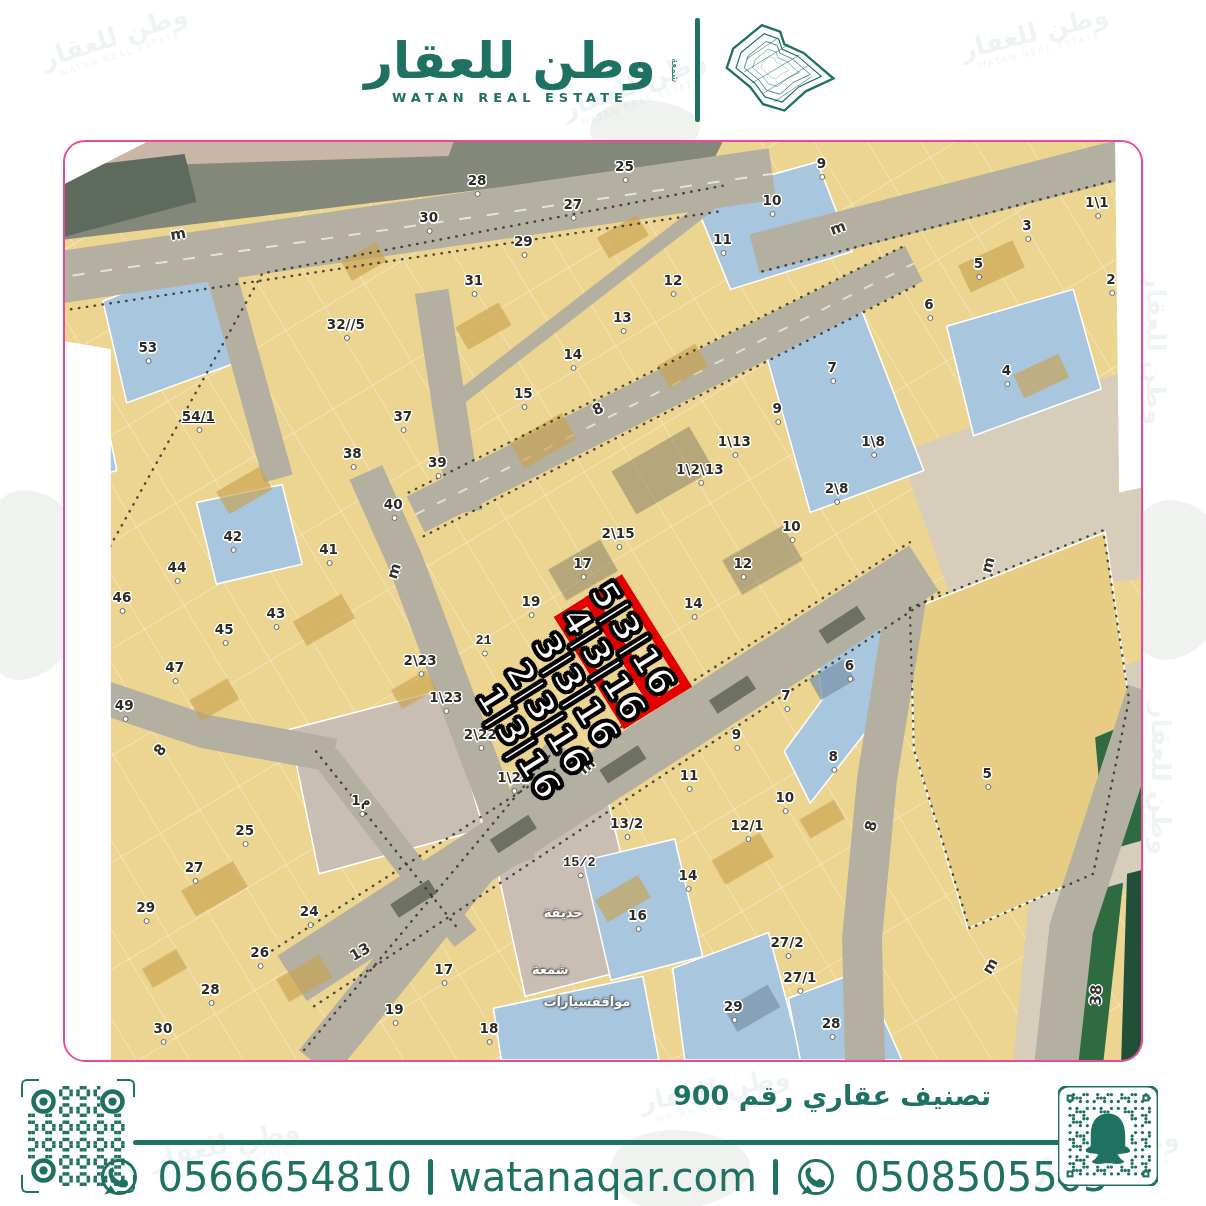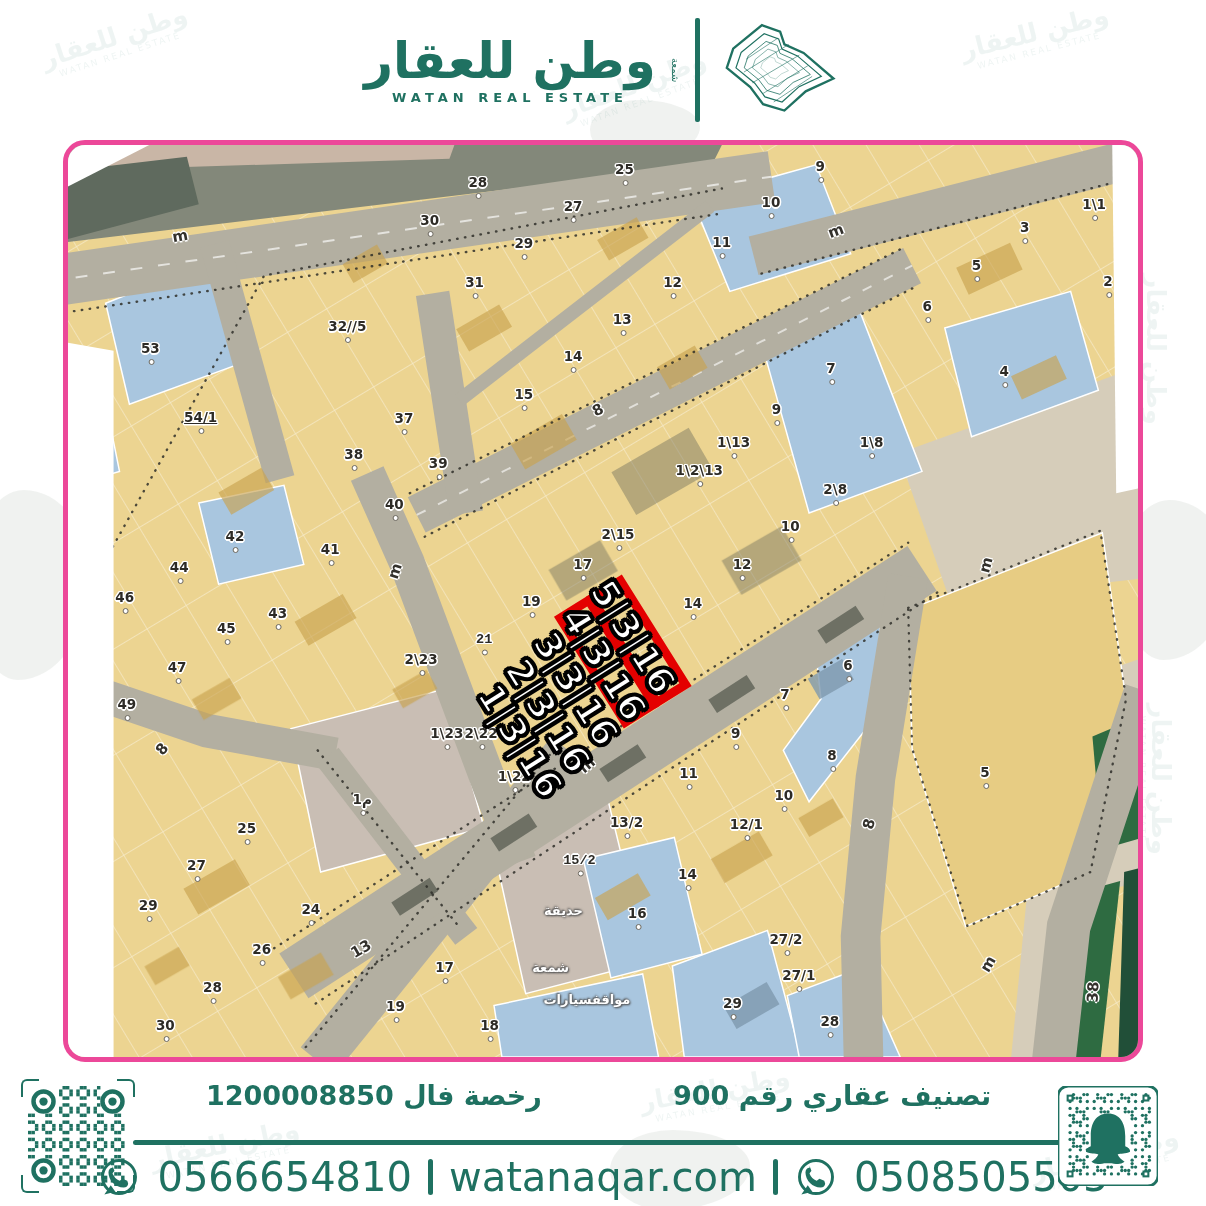--- a/index.html
+++ b/index.html
@@ -14,21 +14,21 @@
   
   .brand{position:absolute;top:0;left:0;width:100%;height:140px;z-index:3;
          display:flex;align-items:center;justify-content:center;gap:14px;}
   .brand-text{display:flex;flex-direction:column;align-items:center;color:#1f7161;}
   .brand-ar{font-size:50px;font-weight:700;line-height:1.05;}
   .brand-en{font-size:13px;font-weight:600;letter-spacing:5px;margin-top:2px;}
   .brand-side{writing-mode:vertical-rl;font-size:10px;letter-spacing:3px;color:#1f7161;height:86px;text-align:center;}
   .brand-bar{width:5px;height:104px;background:#1f7161;border-radius:2px;}
   
   .map-frame{position:absolute;left:63px;top:140px;width:1080px;height:922px;z-index:2;
-             border:5px solid #ec4899;border-radius:22px;box-sizing:border-box;background:#d946ef;overflow:hidden;}
+             border:2px solid #ec4899;border-radius:22px;box-sizing:border-box;background:#d946ef;overflow:hidden;}
   .map-svg{position:absolute;inset:0;width:100%;height:100%;}
   .map-labels{position:absolute;inset:0;pointer-events:none;}
   .mlbl{position:absolute;white-space:nowrap;}
   .mlbl.p{font-size:13.5px;font-weight:700;color:#2d2b26;
           text-shadow:-1.5px 0 #fff,1.5px 0 #fff,0 -1.5px #fff,0 1.5px #fff,-1px -1px #fff,1px 1px #fff,-1px 1px #fff,1px -1px #fff;}
   .mlbl.p i{position:absolute;left:50%;top:100%;width:4px;height:4px;margin:3px 0 0 -2px;
             background:#fff;border:1px solid #6b675e;border-radius:50%;}
   .mlbl.s{font-size:15px;font-weight:700;color:#33312c;
           text-shadow:-1.5px 0 #fff,1.5px 0 #fff,0 -1.5px #fff,0 1.5px #fff;}
   .mlbl.a{font-size:13px;font-weight:700;color:#fff;
@@ -292,21 +292,21 @@
         <div class="mlbl p" style="left: 34.6%; top: 34.9%; transform: translate(-50%, -50%) rotate(0deg);">39<i></i></div>
         <div class="mlbl p" style="left: 30.5%; top: 39.4%; transform: translate(-50%, -50%) rotate(0deg);">40<i></i></div>
         <div class="mlbl p" style="left: 15.6%; top: 42.9%; transform: translate(-50%, -50%) rotate(0deg);">42<i></i></div>
         <div class="mlbl p" style="left: 24.5%; top: 44.3%; transform: translate(-50%, -50%) rotate(0deg);">41<i></i></div>
         <div class="mlbl p" style="left: 10.4%; top: 46.3%; transform: translate(-50%, -50%) rotate(0deg);">44<i></i></div>
         <div class="mlbl p" style="left: 19.6%; top: 48.5%; transform: translate(-50%, -50%) rotate(0deg); margin-top: 26px;">43<i></i></div>
         <div class="mlbl p" style="left: 5.3%; top: 49.6%; transform: translate(-50%, -50%) rotate(0deg);">46<i></i></div>
         <div class="mlbl p" style="left: 14.8%; top: 53%; transform: translate(-50%, -50%) rotate(0deg);">45<i></i></div>
         <div class="mlbl p" style="left: 10.2%; top: 57.2%; transform: translate(-50%, -50%) rotate(0deg);">47<i></i></div>
         <div class="mlbl p" style="left: 33%; top: 56.4%; transform: translate(-50%, -50%) rotate(0deg);">2\23<i></i></div>
-        <div class="mlbl p" style="left: 35.4%; top: 60.5%; transform: translate(-50%, -50%) rotate(0deg); margin-top: 36px;">1\23<i></i></div>
+        <div class="mlbl p" style="left: 35.4%; top: 60.5%; transform: translate(-50%, -50%) rotate(0deg);">1\23<i></i></div>
         <div class="mlbl p" style="left: 5.5%; top: 61.3%; transform: translate(-50%, -50%) rotate(0deg);">49<i></i></div>
         <div class="mlbl p" style="left: 51.4%; top: 42.6%; transform: translate(-50%, -50%) rotate(0deg);">2\15<i></i></div>
         <div class="mlbl p" style="left: 71.7%; top: 37.7%; transform: translate(-50%, -50%) rotate(0deg);">2\8<i></i></div>
         <div class="mlbl p" style="left: 67.5%; top: 41.8%; transform: translate(-50%, -50%) rotate(0deg);">10<i></i></div>
         <div class="mlbl p" style="left: 48.1%; top: 45.9%; transform: translate(-50%, -50%) rotate(0deg);">17<i></i></div>
         <div class="mlbl p" style="left: 63%; top: 45.9%; transform: translate(-50%, -50%) rotate(0deg);">12<i></i></div>
         <div class="mlbl p" style="left: 43.3%; top: 50%; transform: translate(-50%, -50%) rotate(0deg);">19<i></i></div>
         <div class="mlbl p" style="left: 58.4%; top: 50.2%; transform: translate(-50%, -50%) rotate(0deg);">14<i></i></div>
         <div class="mlbl p" style="left: 38.9%; top: 54.2%; transform: translate(-50%, -50%) rotate(0deg); font-family: Liberation Mono, monospace;">21<i></i></div>
         <div class="mlbl p" style="left: 38.6%; top: 64.5%; transform: translate(-50%, -50%) rotate(0deg);">2\22<i></i></div>
@@ -354,21 +354,20 @@
         <div class="mlbl a" style="left: 48.5%; top: 93.6%; transform: translate(-50%, -50%) rotate(0deg);">مواقفسيارات</div>
         <div class="mlbl h" style="left: 52.8%; top: 54%; transform: translate(-50%, -50%) rotate(58deg);">5|3|16</div>
         <div class="mlbl h" style="left: 50.1%; top: 56.9%; transform: translate(-50%, -50%) rotate(58deg);">4|3|16</div>
         <div class="mlbl h" style="left: 47.5%; top: 59.7%; transform: translate(-50%, -50%) rotate(58deg);">3|3|16</div>
         <div class="mlbl h" style="left: 44.9%; top: 62.6%; transform: translate(-50%, -50%) rotate(58deg);">2|3|16</div>
         <div class="mlbl h" style="left: 42.2%; top: 65.4%; transform: translate(-50%, -50%) rotate(58deg);">1|3|16</div>
       </div>
   </div>
 
   <footer class="footer">
-    <div class="lic lic-left">رخصة فال 1200008850</div>
     <div class="lic lic-right">تصنيف عقاري رقم 900</div>
     <div class="divider"></div>
     <div class="contact-row">
       <svg class="wa" viewBox="0 0 48 48">
         <circle cx="24" cy="24" r="18" fill="none" stroke="#1f7161" stroke-width="3.2"></circle>
         <polygon points="8,43 15,33 20,40" fill="#1f7161"></polygon>
         <path d="M17,14 c-2.5,0 -4.5,2 -4.5,5 a17,17 0 0 0 16.5,16.5 c3,0 5,-2 5,-4.5 l-1,-2.8 -5.2,-2.2 c-1.2,0.3 -2,2.2 -3.2,2 a13.5,13.5 0 0 1 -7.6,-7.6 c-0.2,-1.2 1.7,-2 2,-3.2 l-2,-5.2 z" fill="#1f7161"></path>
       </svg>
       <div class="phone">0566654810</div>
       <div class="sep"></div>

